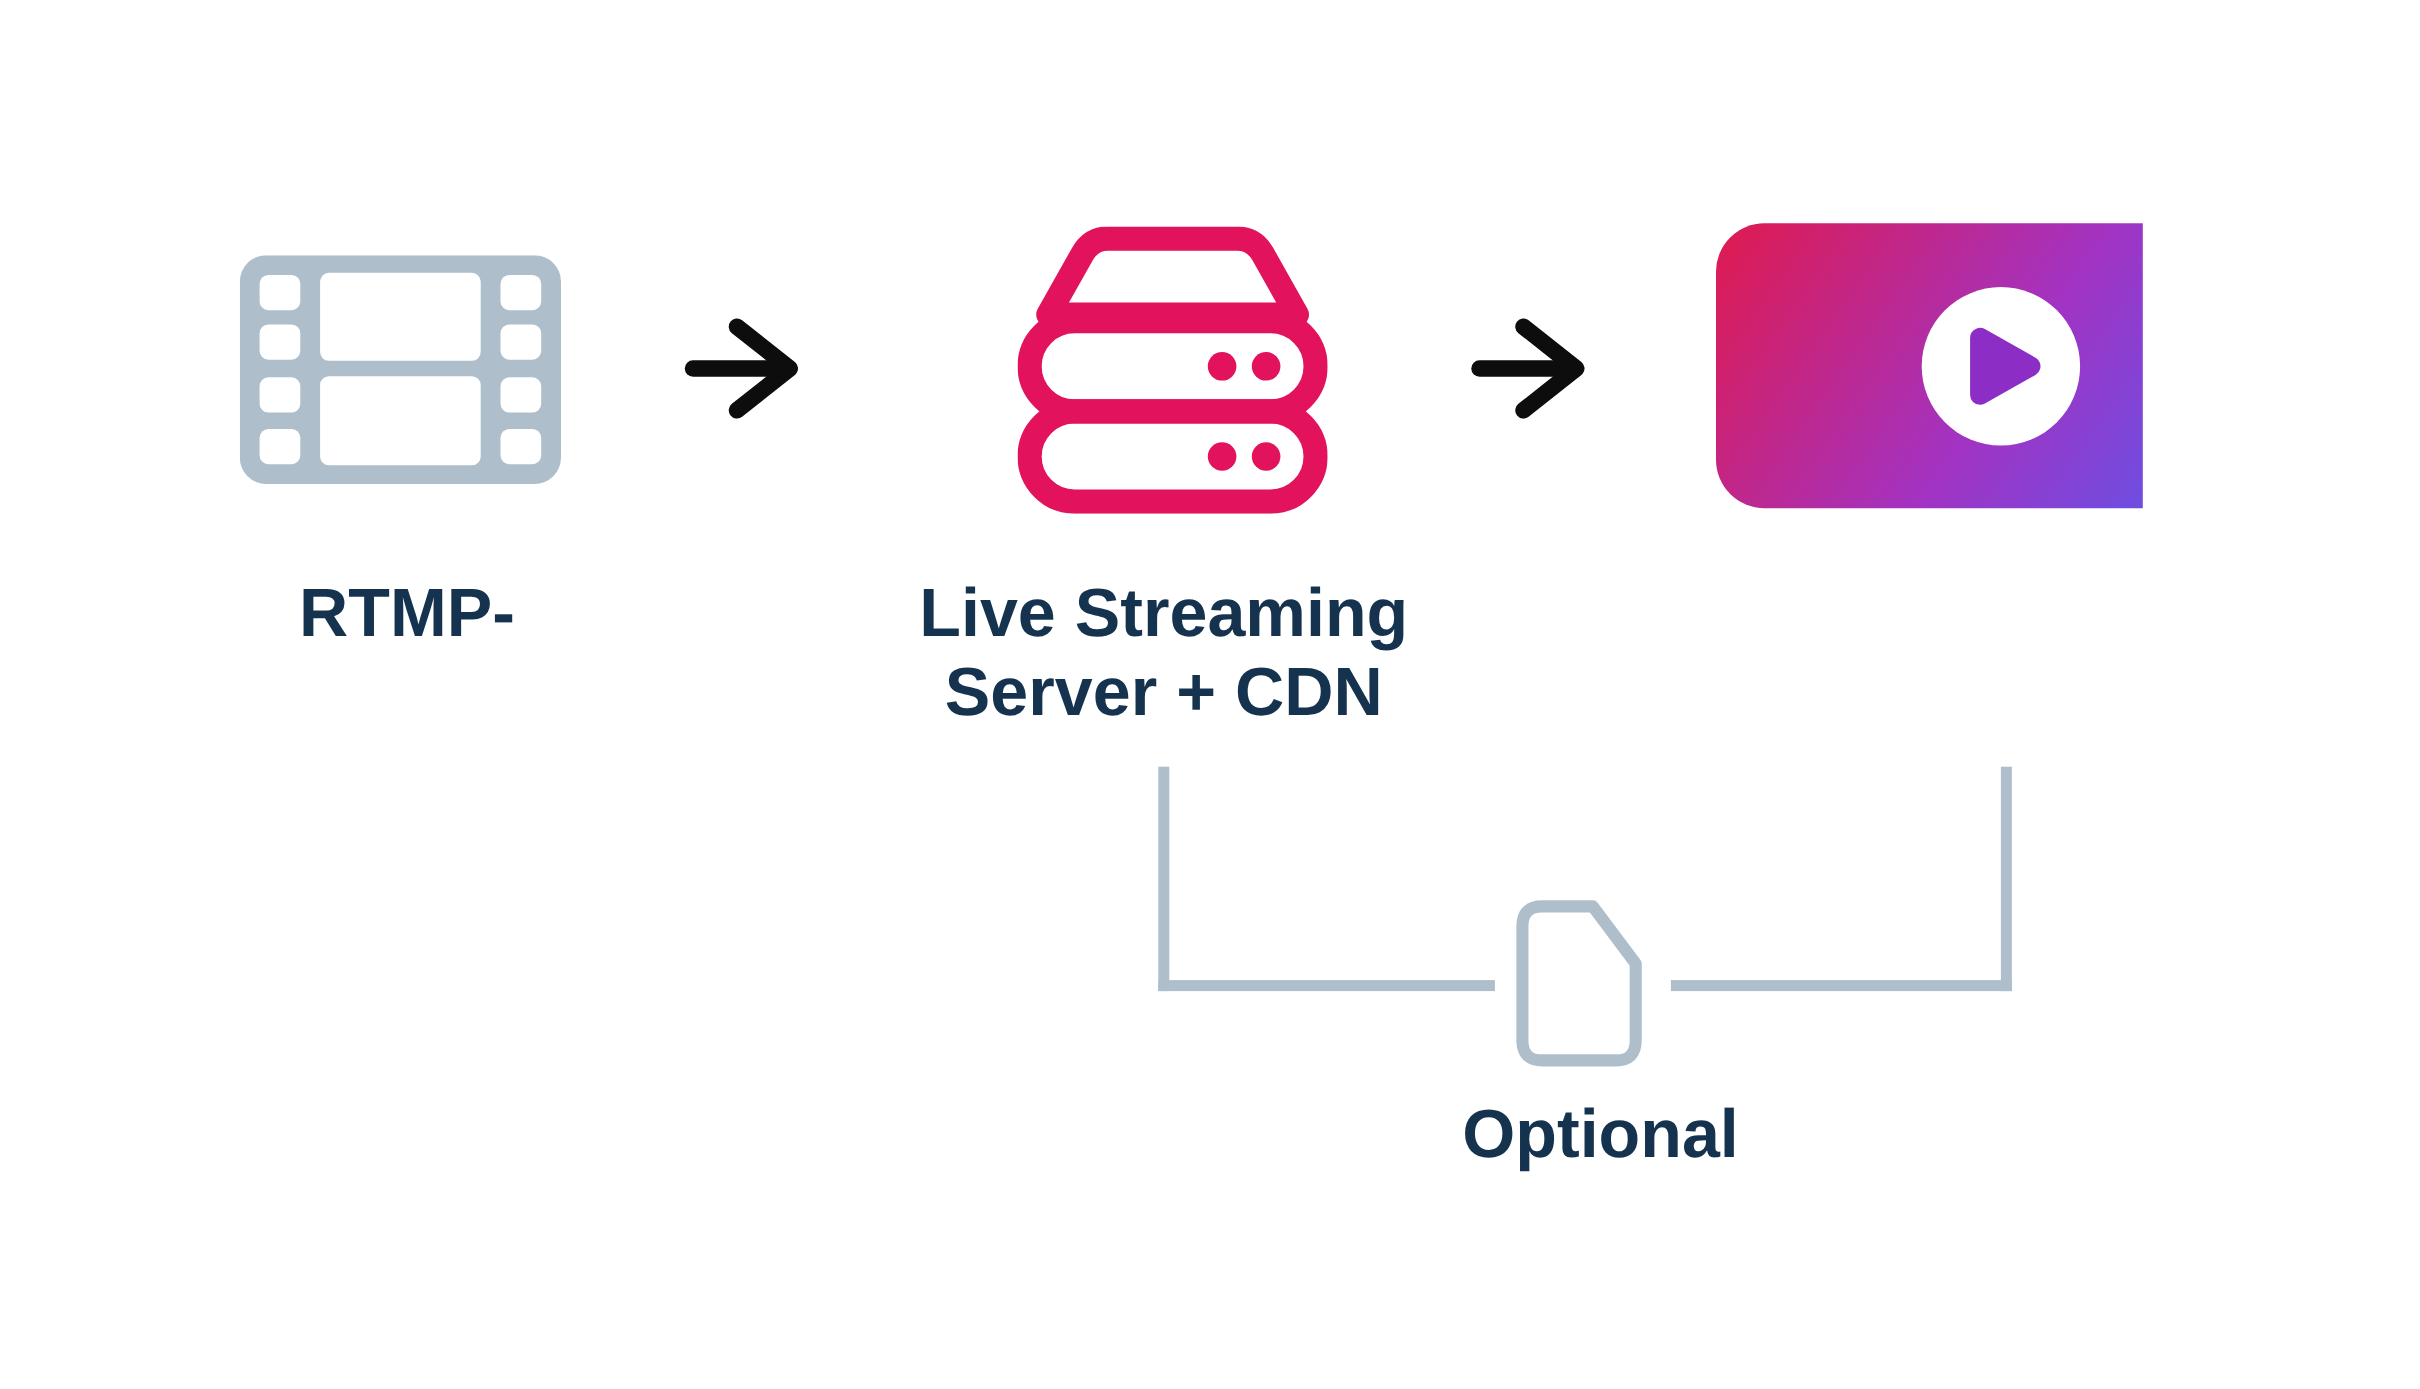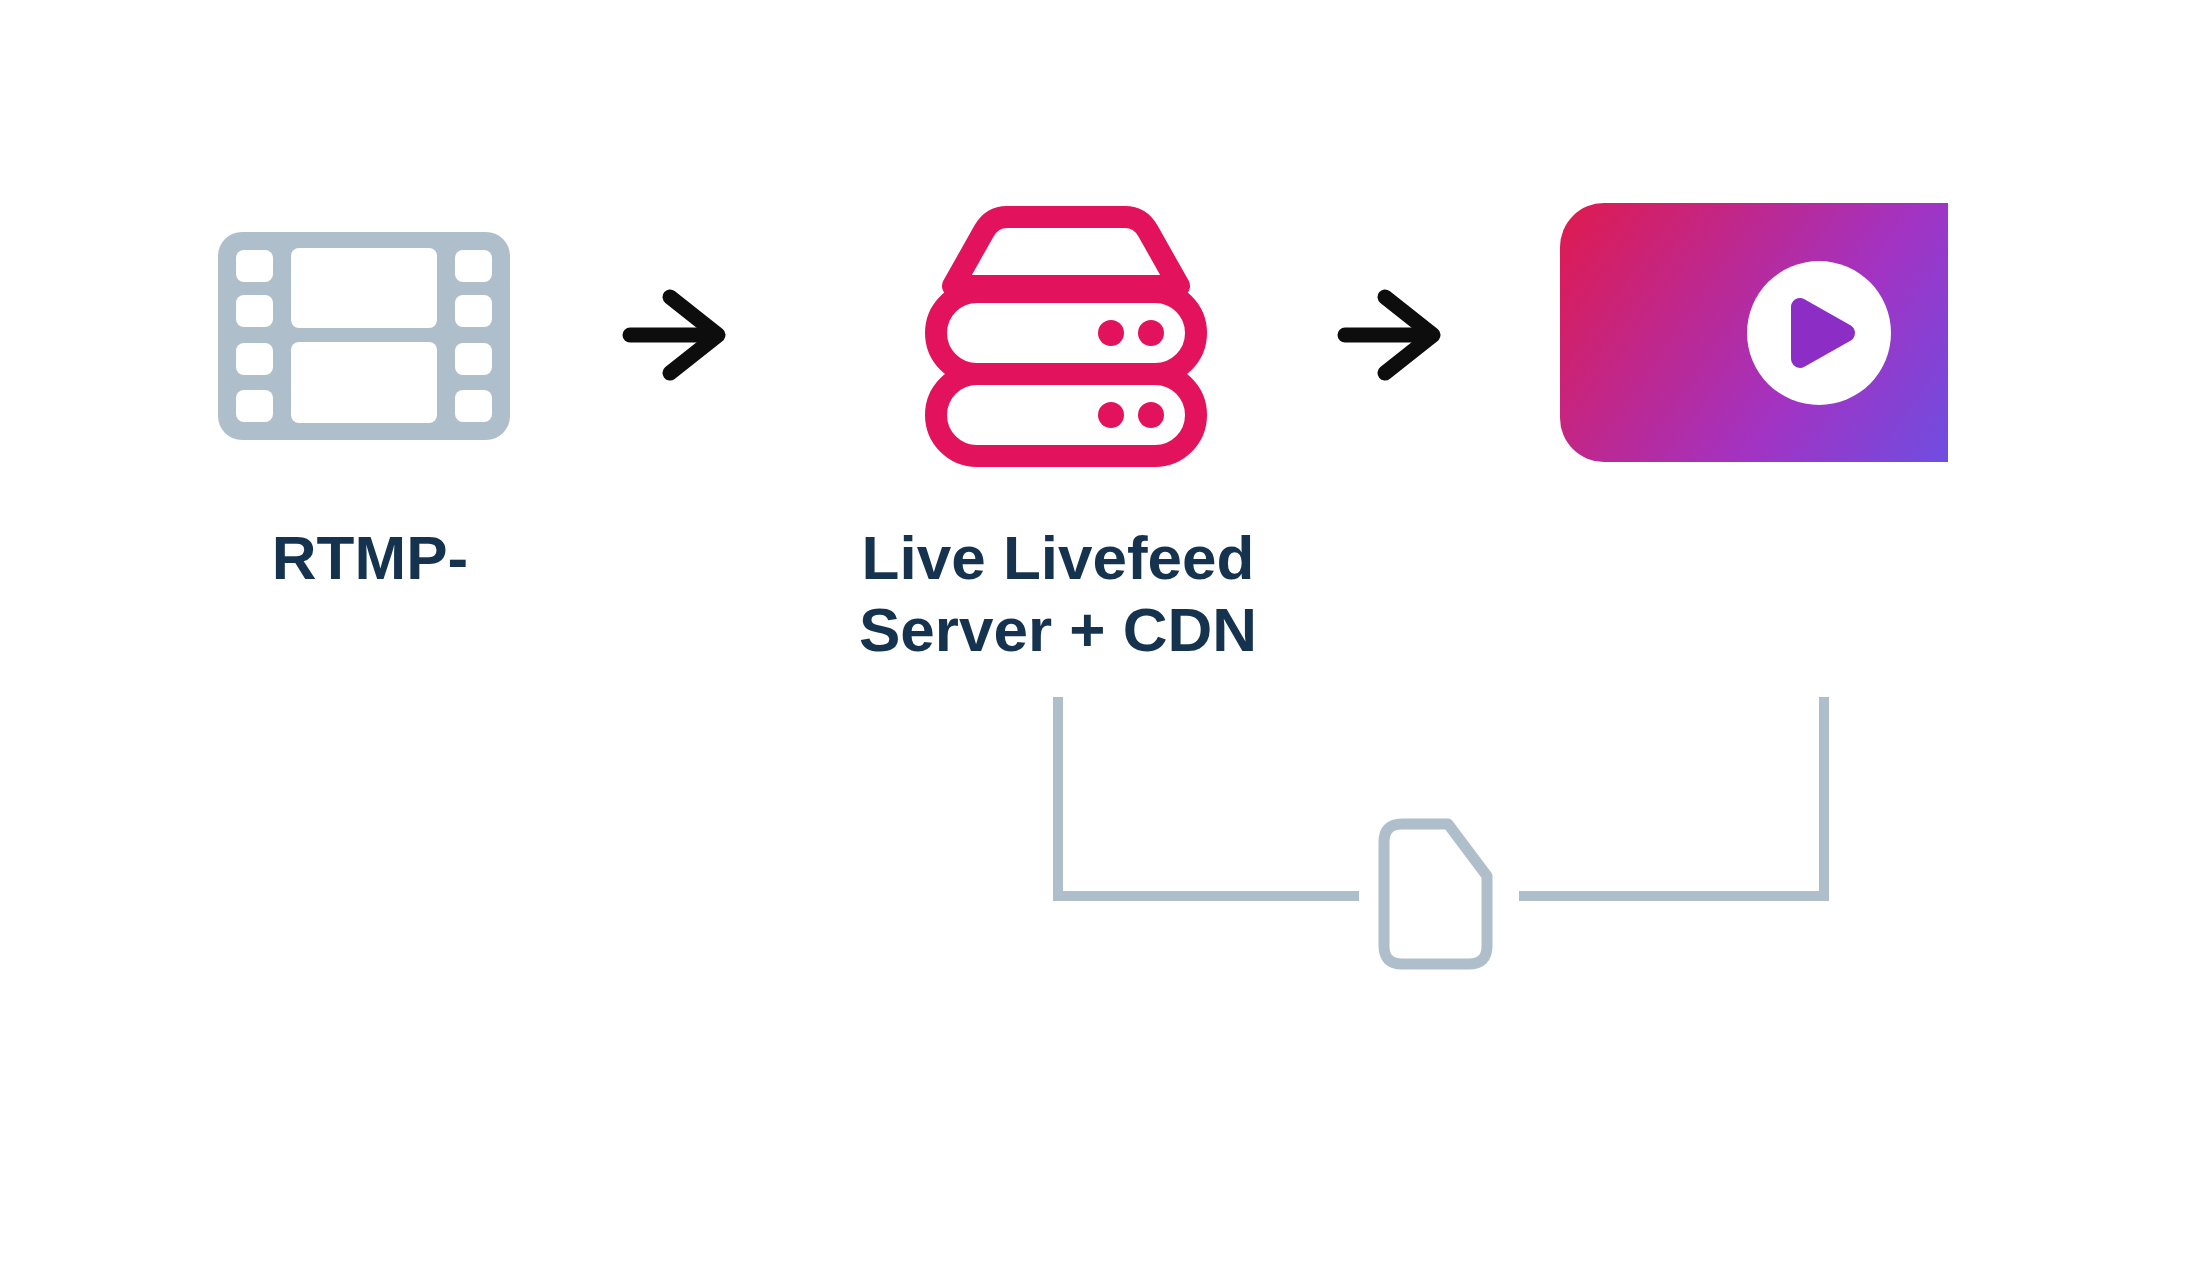--- a/index.html
+++ b/index.html
@@ -87,21 +87,21 @@
       <rect x="11" y="168" width="260" height="82" rx="41"></rect>
     </g>
     <circle cx="186" cy="127" r="13" fill="#e2125c"></circle>
     <circle cx="226" cy="127" r="13" fill="#e2125c"></circle>
     <circle cx="186" cy="209" r="13" fill="#e2125c"></circle>
     <circle cx="226" cy="209" r="13" fill="#e2125c"></circle>
   </svg>
 
   <div class="node-label" style="left:738px; top:522px;">
     <div>
-      <span class="r">Live </span><span class="b">Livefeed</span>
+      <span class="r">Live </span><span class="b">Streaming</span>
     </div>
     <div>
       <span class="b">Server</span><span class="r"> + CDN</span>
     </div>
   </div>
 
   <svg class="abs" style="left:1335px; top:288px;" width="110" height="94" viewBox="0 0 110 94">
     <g stroke="#0d0d0d" stroke-width="15" stroke-linecap="round" stroke-linejoin="round" fill="none">
       <line x1="10" y1="47" x2="88" y2="47"></line>
       <polyline points="50,9 98,47 50,85"></polyline>
@@ -121,15 +121,16 @@
   <div class="conn conn-v" style="left:1053px;"></div>
   <div class="conn conn-h" style="left:1053px; width:306px;"></div>
   <div class="conn conn-h" style="left:1519px; width:310px;"></div>
   <div class="conn conn-v" style="left:1819px;"></div>
 
   <svg class="abs" style="left:1378px; top:818px;" width="115" height="152" viewBox="0 0 115 152">
     <path d="M70 6 L24 6 Q6 6 6 24 L6 128 Q6 146 24 146 L91 146 Q109 146 109 128 L109 58 Z" fill="#ffffff" stroke="#aebfcb" stroke-width="11" stroke-linejoin="round"></path>
   </svg>
 
   <div class="node-label" style="left:1135px; top:996px;">
+    <div><span class="r">Optional</span></div>
   </div>
 
 </div>
 
 </body></html>

